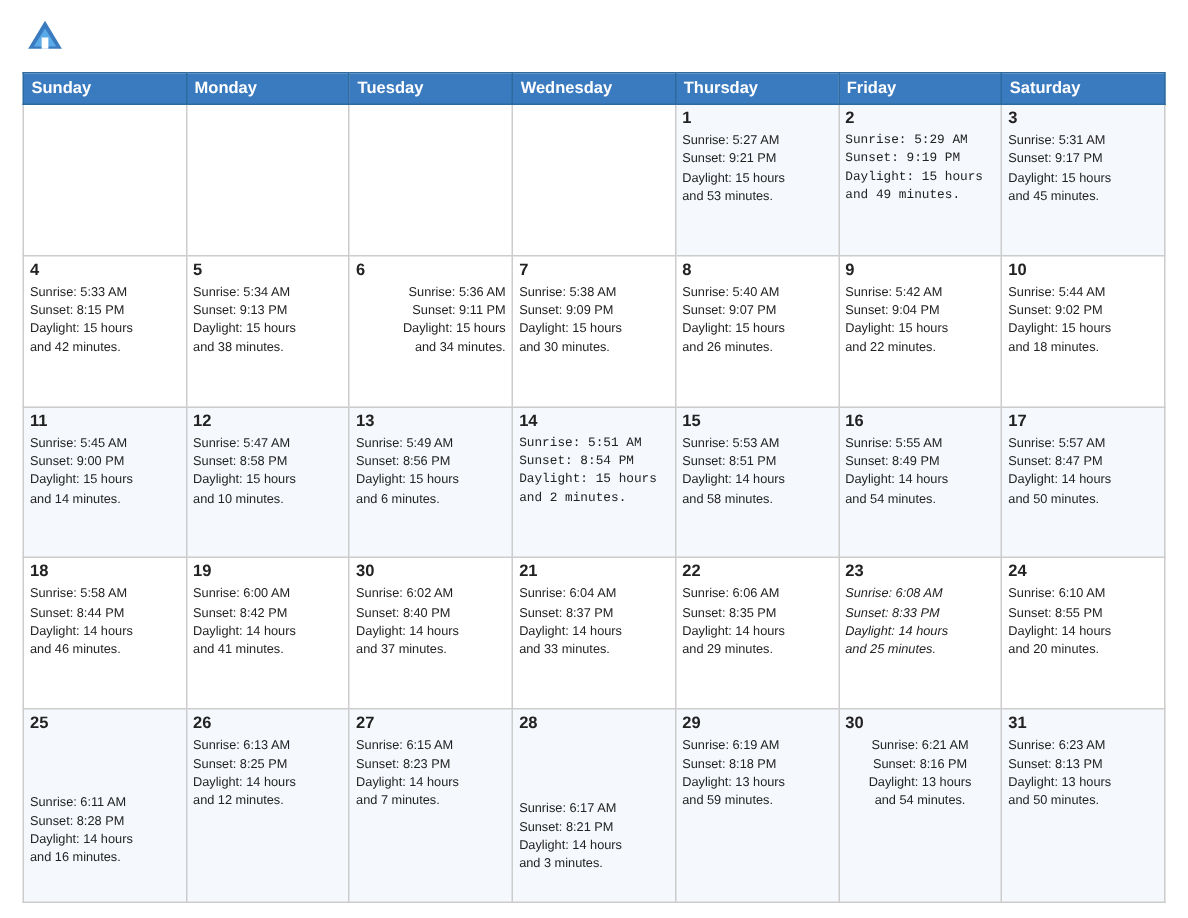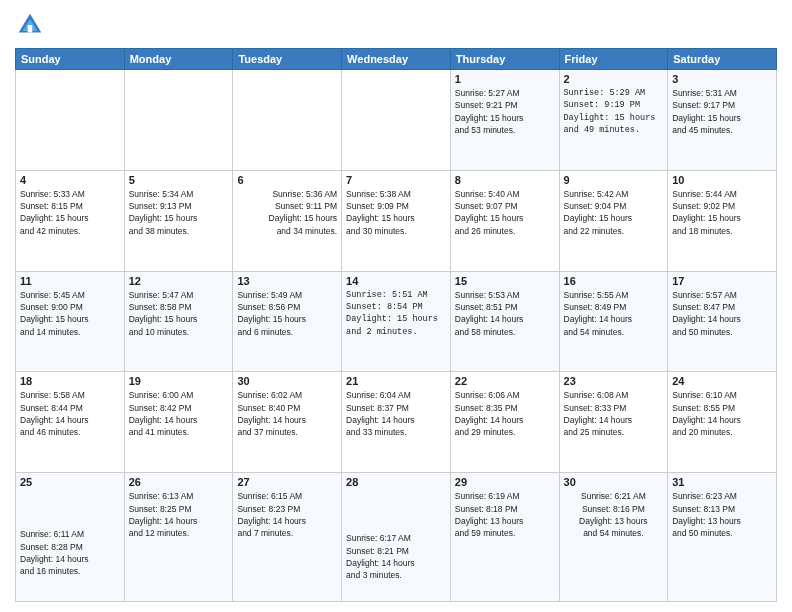--- a/index.html
+++ b/index.html
@@ -294,21 +294,21 @@
           </td>
           <td>
             <span class="day-number">22</span>
             <div class="day-info" style="white-space: pre-line;">Sunrise: 6:06 AM
 Sunset: 8:35 PM
 Daylight: 14 hours
 and 29 minutes.</div>
           </td>
           <td>
             <span class="day-number">23</span>
-            <div class="day-info" style="white-space: pre-line;">Sunrise: 6:08 AM
+            <div class="day-info" style="white-space: pre-line; font-style: italic;">Sunrise: 6:08 AM
 Sunset: 8:33 PM
 Daylight: 14 hours
 and 25 minutes.</div>
           </td>
           <td>
             <span class="day-number">24</span>
             <div class="day-info" style="white-space: pre-line;">Sunrise: 6:10 AM
 Sunset: 8:55 PM
 Daylight: 14 hours
 and 20 minutes.</div>

